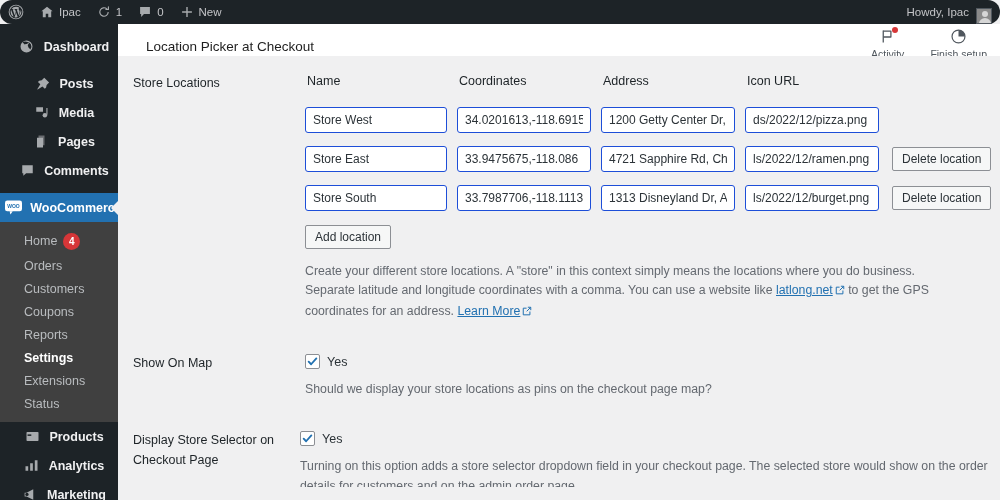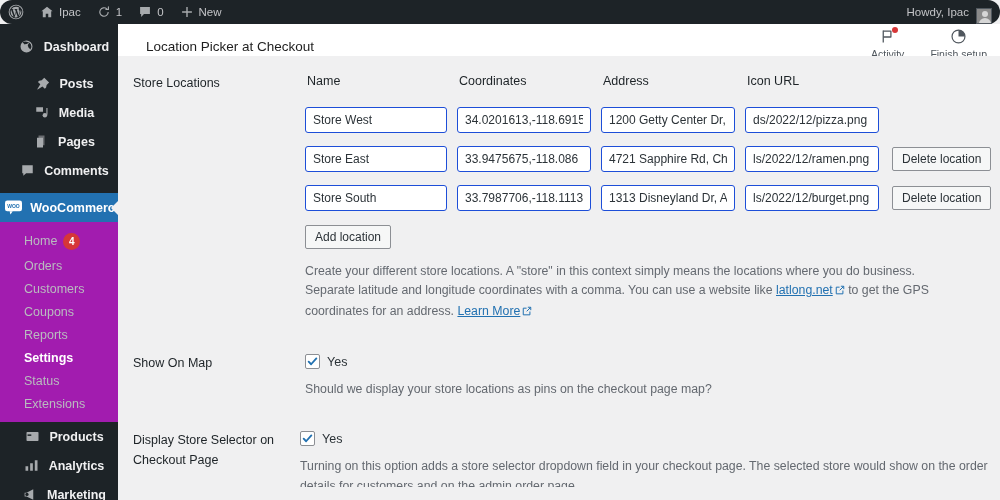--- a/index.html
+++ b/index.html
@@ -60,21 +60,21 @@
   .menu-top.current {
     background: #2271b1; color: #fff; position: relative;
   }
   .menu-top.current .mi { color: #fff; }
   .menu-top.current::after {
     content: ""; position: absolute; right: -1px; top: 50%;
     transform: translateY(-50%);
     border-style: solid; border-width: 8px 8px 8px 0;
     border-color: transparent #f0f0f1 transparent transparent;
   }
-  .submenu { background: #a21caf; padding: 6px 0 7px 0; }
+  .submenu { background: #404040; padding: 6px 0 7px 0; }
   .submenu a {
     display: flex; align-items: center; gap: 6px;
     padding: 4.5px 0 4.5px 24px;
     color: #b9bcbf; font-size: 12.5px; text-decoration: none;
   }
   .submenu a.cur { color: #fff; font-weight: 700; }
   .badge-count {
     display: inline-flex; align-items: center; justify-content: center;
     min-width: 17px; height: 17px; padding: 0 5px;
     background: #d63638; color: #fff; border-radius: 9px;
@@ -288,24 +288,24 @@
     <a>
         <span>Coupons</span>
       </a>
     <a>
         <span>Reports</span>
       </a>
     <a class="cur">
         <span>Settings</span>
       </a>
     <a>
+        <span>Extensions</span>
+      </a>
+    <a>
         <span>Status</span>
-      </a>
-    <a>
-        <span>Extensions</span>
       </a>
   </div>
 
   <div class="menu-top">
     <span class="mi">
       <svg width="15" height="15" viewBox="0 0 20 20" fill="currentColor">
         <rect x="2" y="4" width="16" height="12" rx="1"></rect>
           <rect x="3.4" y="7.2" width="5" height="2" fill="#1d2327"></rect>
       </svg>
     </span>

